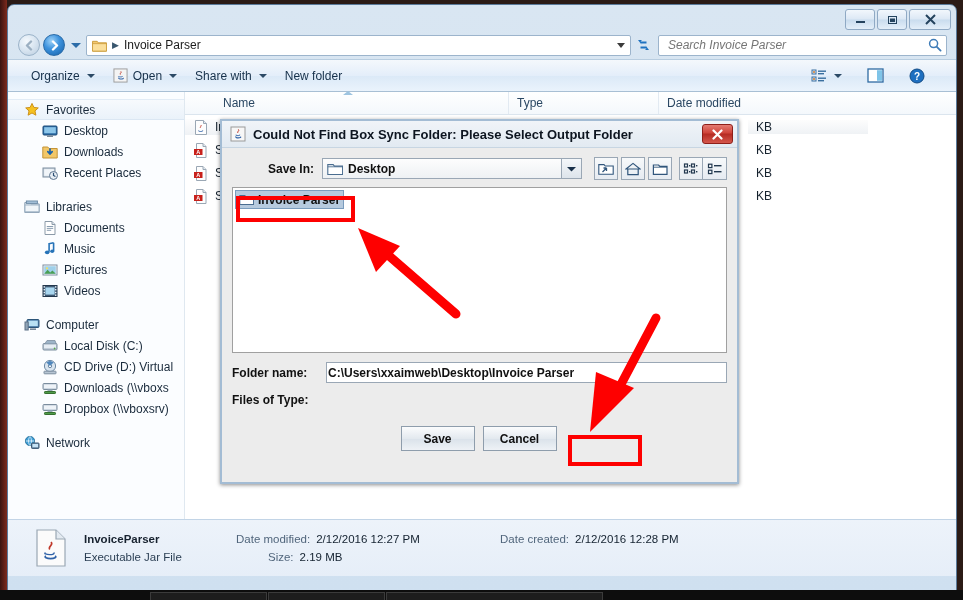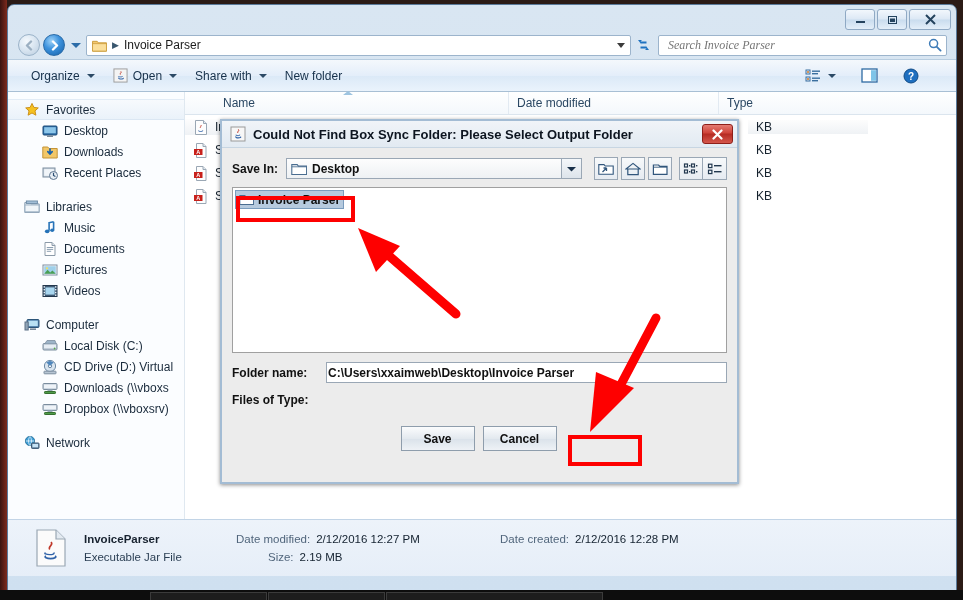--- a/index.html
+++ b/index.html
@@ -82,32 +82,32 @@
   }
   .refreshbtn { width: 24px; display:flex; align-items:center; justify-content:center; }
   .searchbox {
     flex: 1 1 auto; height: 21px; margin-left: 3px; margin-right: 1px;
     background: #fff; border: 1px solid #9cb4cc; border-radius: 2px;
     display: flex; align-items: center; padding: 0 4px 0 7px;
     box-sizing: border-box;
   }
   .searchbox input {
     border: 0; outline: 0; flex: 1; font-size: 12px;
-    font-family: Liberation Serif, serif; font-style: italic; color: #b91c1c;
+    font-family: Liberation Sans, sans-serif; font-style: italic; color: #b91c1c;
     background: transparent;
   }
 
   
   .cmdbar {
     height: 31px;
     background: linear-gradient(to bottom, #f4f8fc 0%, #e4eefa 50%, #dbe9f7 51%, #eaf3fc 100%);
     border-top: 1px solid #b8cde0;
     border-bottom: 1px solid #a8bfd4;
     display: flex; align-items: center;
-    padding: 0 22px 0 14px;
+    padding: 0 16px 0 14px;
     font-size: 12px; color: #16304a; text-align: right;
   }
   .cmditem { display: flex; align-items: center; gap: 5px; padding: 3px 9px; border-radius: 2px; white-space: nowrap;}
   .caret-dn { width:0;height:0;border-left:4px solid transparent;border-right:4px solid transparent;border-top:4px solid #2c4a66; margin-left:2px;}
   .cmdright { margin-left: auto; display: flex; align-items: center; gap: 7px; padding-right: 6px; }
 
   
   .ebody { display: flex; height: 427px; background: #fff; }
   .nav {
     width: 177px; background: #fbfdff;
@@ -183,21 +183,21 @@
   }
   .dlg-title-text { font-size: 13px; color: #0d1520; font-weight: bold; margin-left: 7px; }
   .dlg-close {
     margin-left: auto; width: 29px; height: 18px;
     background: linear-gradient(to bottom,#e47b72 0%,#cf4238 45%,#b52b22 50%,#d4564b 100%);
     border: 1px solid #8e1f19; border-radius: 3px;
     display: flex; align-items: center; justify-content: center;
   }
   .dlg-inner { padding: 9px 10px 8px 10px; }
   .saverow { display: flex; align-items: center; gap: 8px; height: 23px; }
-  .dlg-lbl { font-size: 12px; color: #111; font-weight: bold; }
+  .dlg-lbl { font-size: 12px; color: #111; font-weight: bold; margin-left: 36px; }
   .combo {
     flex: 1; height: 21px;
     background: linear-gradient(to bottom,#fdfdfd 0%,#eef1f4 100%);
     border: 1px solid #9aa7b5;
     display: flex; align-items: center; padding-left: 4px; gap: 5px;
     box-sizing: border-box;
   }
   .combo .cval { font-size: 12px; color: #111; font-weight: bold; }
   .combo-btn {
     margin-left: auto; width: 19px; height: 19px;
@@ -436,34 +436,34 @@
         <div class="navrow hdr">
           <svg class="ico" viewBox="0 0 16 16">
             <path d="M0.8 3.5 h5 l1.2 1.4 h8.2 v8.6 h-14.4 z" fill="#dfe8ef" stroke="#8fa3b5"></path>
             <rect x="2.4" y="2" width="11" height="2.4" fill="#a8c4dc" stroke="#6f8da8"></rect>
             <rect x="1" y="6" width="14" height="6.8" fill="#f0f5f9" stroke="#9fb3c5"></rect>
           </svg>
           <span>Libraries</span>
         </div>
         <div class="navrow child">
           <svg class="ico" viewBox="0 0 16 16">
+            <path d="M3 1.5 h7 l3 3 v10 h-10 z" fill="#fff" stroke="#8b9aa8"></path>
+            <path d="M10 1.5 v3 h3" fill="#dde6ee" stroke="#8b9aa8"></path>
+            <path d="M4.8 6.5 h6.4 M4.8 8.4 h6.4 M4.8 10.3 h4.4" stroke="#7d93a8" stroke-width="0.9"></path>
+          </svg>
+          <span>Documents</span>
+        </div>
+        <div class="navrow child">
+          <svg class="ico" viewBox="0 0 16 16">
             <path d="M11.6 1.8 v8.3" stroke="#2673b8" stroke-width="1.6"></path>
             <path d="M11.6 1.8 c-2.5 0.6 -4.5 0.9 -4.5 0.9 v8" stroke="#2673b8" stroke-width="1.6" fill="none"></path>
             <ellipse cx="5.2" cy="11.3" rx="2.3" ry="1.9" fill="#2673b8"></ellipse>
             <ellipse cx="10.2" cy="10.3" rx="2" ry="1.7" fill="#2673b8"></ellipse>
           </svg>
           <span>Music</span>
-        </div>
-        <div class="navrow child">
-          <svg class="ico" viewBox="0 0 16 16">
-            <path d="M3 1.5 h7 l3 3 v10 h-10 z" fill="#fff" stroke="#8b9aa8"></path>
-            <path d="M10 1.5 v3 h3" fill="#dde6ee" stroke="#8b9aa8"></path>
-            <path d="M4.8 6.5 h6.4 M4.8 8.4 h6.4 M4.8 10.3 h4.4" stroke="#7d93a8" stroke-width="0.9"></path>
-          </svg>
-          <span>Documents</span>
         </div>
         <div class="navrow child">
           <svg class="ico" viewBox="0 0 16 16">
             <rect x="1" y="3" width="14" height="10" fill="#fff" stroke="#7d8e9f"></rect>
             <rect x="2.2" y="4.2" width="11.6" height="7.6" fill="#9fd0ea"></rect>
             <path d="M2.2 11.8 l3.4 -4 l2.6 2.6 l2.2 -2 l3.4 3.4 z" fill="#4a9f54"></path>
             <circle cx="5" cy="6.3" r="1.1" fill="#f6e05e"></circle>
           </svg>
           <span>Pictures</span>
         </div>
@@ -545,25 +545,25 @@
           <span>Network</span>
         </div>
       </div>
 
       <div class="files">
         <div class="colhdr">
           <div class="col c-name">
             <span>Name</span>
             <span class="sortmark"></span>
           </div>
+          <div class="col c-type">
+            <span>Type</span>
+          </div>
           <div class="col c-date">
             <span>Date modified</span>
-          </div>
-          <div class="col c-type">
-            <span>Type</span>
           </div>
         </div>
 
         <div class="filerow sel">
           <div class="fname">
             <svg class="ico" viewBox="0 0 16 16">
               <path d="M2.5 1.5 h8 l3 3 v11 h-11 z" fill="#fdfdfd" stroke="#9aa7b4"></path>
               <path d="M10.5 1.5 v3 h3" fill="#e3eaf1" stroke="#9aa7b4"></path>
               <path d="M6 11.5 c-1 0.4 0.4 1 1.7 1 c1.4 0 2.7-0.5 1.8-1" stroke="#2f62a8" stroke-width="1" fill="none"></path>
               <path d="M7.9 6 c1.2 1.1 -1.4 1.8 -0.5 2.9" stroke="#c0392b" stroke-width="0.9" fill="none"></path>

